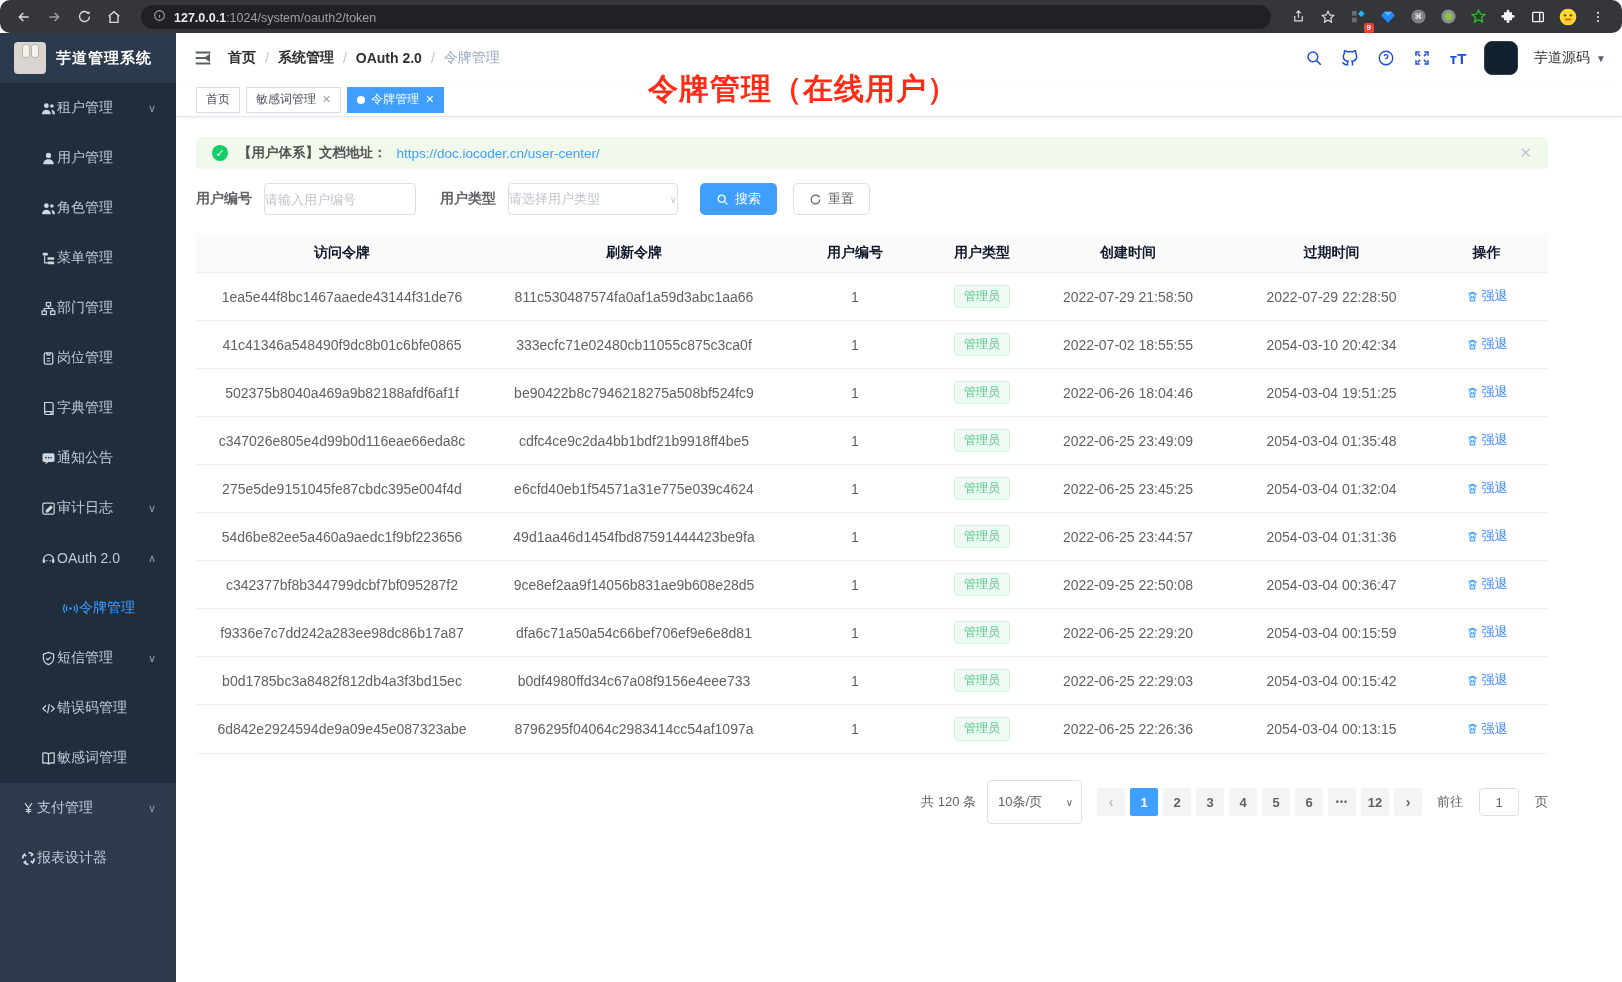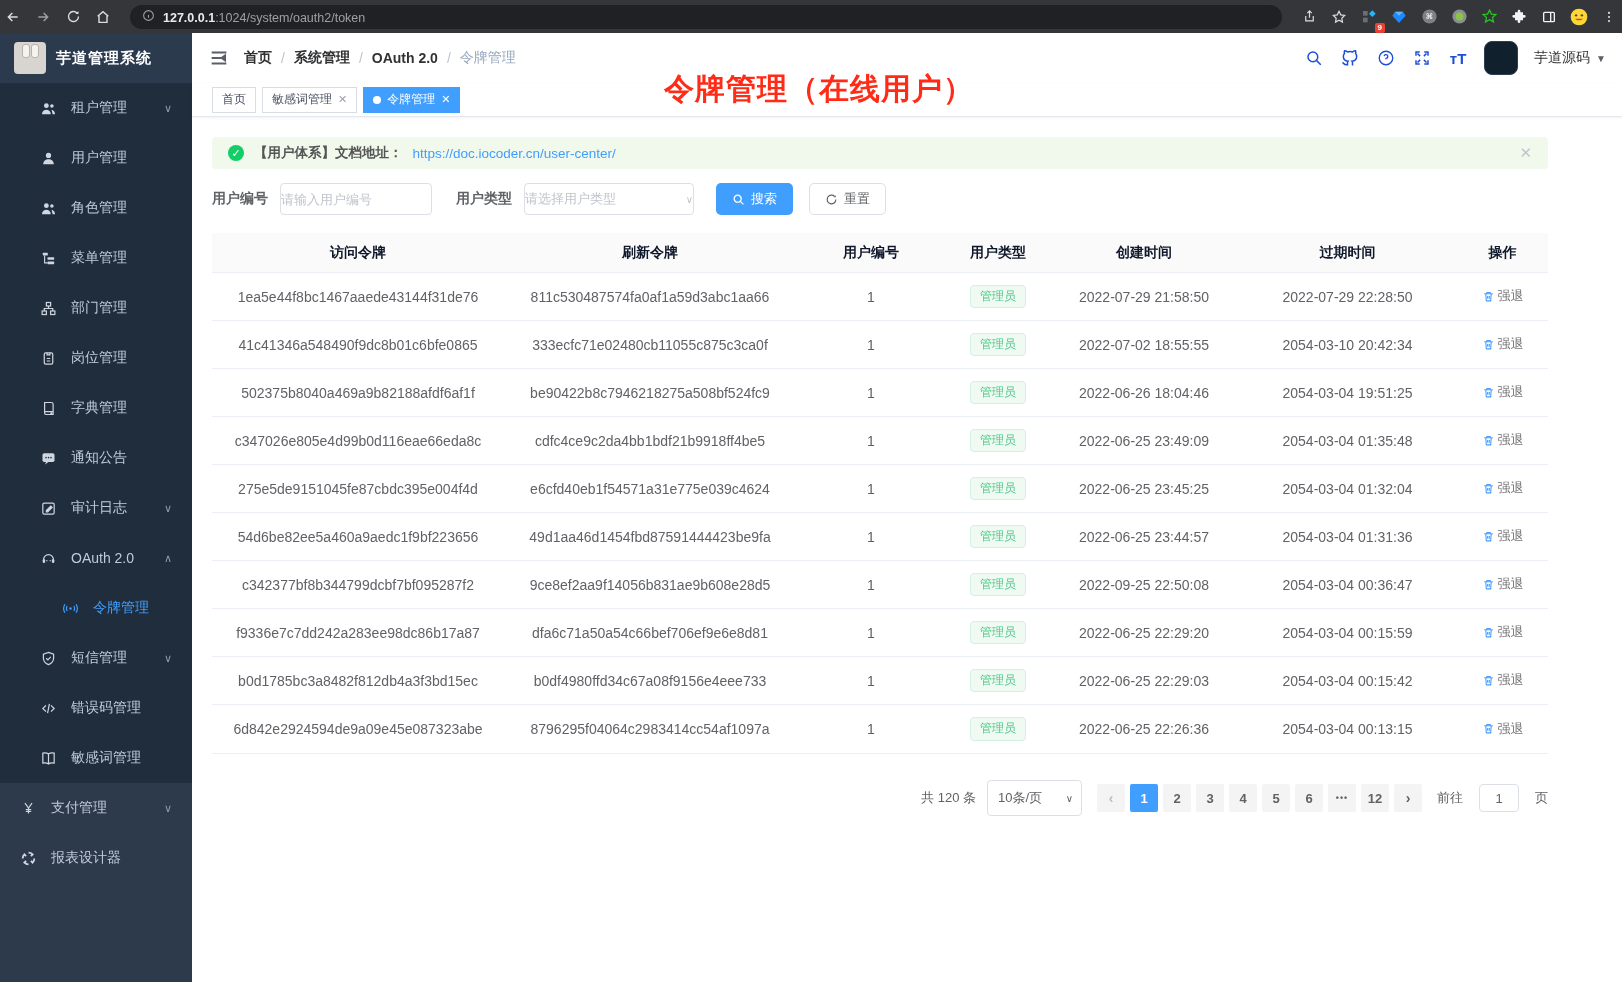--- a/index.html
+++ b/index.html
@@ -1,37 +1,37 @@
 <!DOCTYPE html>
 <html><head>
 <meta charset="utf-8">
 <style>
   * { margin:0; padding:0; box-sizing:border-box; }
   html,body { width:1622px; height:982px; overflow:hidden; font-family:"Liberation Sans","DejaVu Sans",sans-serif; background:#fff; }
 
   
-  .browser-bar { height:33px; background:#35363a; display:flex; align-items:center; padding:0 0; gap:4px; }
+  .browser-bar { height:33px; background:#35363a; display:flex; align-items:center; padding:0 11px; gap:4px;border-radius:10px; }
   .bicon { width:26px; height:26px; border-radius:50%; display:flex; align-items:center; justify-content:center; color:#dadce0; font-size:15px; flex:0 0 auto; cursor:pointer; }
   .bicon svg { display:block; }
   .url-pill { flex:1; height:24px; margin:0 10px; background:#202124; border-radius:12px; display:flex; align-items:center; padding:0 12px; gap:8px; min-width:0; }
   .url-host { color:#e8eaed; font-size:12.5px; font-weight:700; }
   .url-rest { color:#9aa0a6; font-size:12.5px; }
   .ext-wrap { position:relative; }
   .ext-badge { position:absolute; right:-3px; bottom:-3px; background:#e94235; color:#fff; font-size:8px; font-weight:700; border-radius:2px; padding:1px 3px; line-height:1; }
 
   
   .app { display:flex; height:949px; }
-  .sidebar { width:192px; background:#1f2d3d; color:#bfcbd9; flex:0 0 auto; display:flex; flex-direction:column; }
+  .sidebar { width:176px; background:#1f2d3d; color:#bfcbd9; flex:0 0 auto; display:flex; flex-direction:column; }
   .logo-row { height:50px; background:#2b3a4d; display:flex; align-items:center; padding:0 14px; gap:10px; }
   .logo-avatar { width:32px; height:32px; border-radius:4px; background:#d8d4cf; position:relative; overflow:hidden; flex:0 0 auto; }
   .logo-avatar::before, .logo-avatar::after { content:""; position:absolute; top:2px; width:6px; height:12px; border-radius:3px; background:#f6f3ef; border:1px solid #b9b2aa; }
   .logo-avatar::before { left:8px; } .logo-avatar::after { left:17px; }
   .logo-title { color:#fff; font-size:15px; font-weight:700; letter-spacing:1px; white-space:nowrap; }
   .side-menu { flex:1; overflow:hidden; }
-  .side-item { height:50px; display:flex; align-items:center; gap:14px; padding-left:40px; font-size:14px; cursor:pointer;justify-content:space-between; }
+  .side-item { height:50px; display:flex; align-items:center; padding-left:40px; font-size:14px; cursor:pointer;justify-content:space-between; }
   .side-item .mi { width:17px; height:17px; display:flex; align-items:center; justify-content:center; color:#cfd6e0; }
   .side-item .lbl { flex:1; white-space:nowrap; }
   .side-item .arrow { margin-right:20px; color:#8f9bab; font-size:11px; }
   .side-item.indent2 { padding-left:62px; }
   .side-item.group2 { padding-left:20px; background:#2d3a4b; }
   .side-group2-bg { background:#2d3a4b; flex:1; }
   .side-item.active, .side-item.active .mi { color:#409eff; }
 
   
   .main { flex:1; display:flex; flex-direction:column; position:relative; background:#fff; min-width:0; }
@@ -74,26 +74,26 @@
   .btn-primary { background:#409eff; color:#fff; }
   .btn-plain { background:#fff; color:#606266; border-color:#dcdfe6; margin-left:6px; }
 
   .table { margin-top:18px; font-size:14px; border-bottom:1px solid #ebeef5; }
   .t-head, .t-row { display:grid; grid-template-columns:292px 292px 150px 104px 188px 219px 91px; align-items:center; }
   .t-head { height:40px; background:#fafafa; color:#0f172a; font-weight:700; border-bottom:1px solid #ebeef5; }
   .t-head > div, .t-row > div { text-align:center; overflow:hidden; white-space:nowrap; }
   .t-row { height:48px; color:#606266; border-bottom:1px solid #ebeef5; }
   .t-row:last-child { border-bottom:none; }
   .tag-green { display:inline-block; background:#effaf3; border:1px solid #d3f1de; color:#53c88a; font-size:12px; border-radius:4px; padding:3px 9px; line-height:1.3; }
-  .op-link { color:#737373; display:inline-flex; align-items:center; gap:3px; font-size:13px; cursor:pointer; }
+  .op-link { color:#3b82f6; display:inline-flex; align-items:center; gap:3px; font-size:13px; cursor:pointer; }
   .op-link svg { display:block; }
 
   .pager { display:flex; align-items:center; justify-content:flex-end; margin-top:26px; gap:5px; font-size:13px; color:#606266; }
   .pg-total { font-weight:400; margin-right:6px;margin-left:23px; }
-  .pg-size { width:95px; height:36px; border:1px solid #dcdfe6; border-radius:4px; display:flex; align-items:center; justify-content:space-between; padding:0 8px 0 10px; color:#606266; cursor:pointer; margin-right:10px; }
+  .pg-size { width:95px; height:44px; border:1px solid #dcdfe6; border-radius:4px; display:flex; align-items:center; justify-content:space-between; padding:0 8px 0 10px; color:#606266; cursor:pointer; margin-right:10px; }
   .pg-btn { min-width:28px; height:28px; border-radius:2px; background:#f4f4f5; color:#606266; font-weight:700; display:flex; align-items:center; justify-content:center; cursor:pointer; padding:0 4px; }
   .pg-btn.activepg { background:#409eff; color:#fff; }
   .pg-btn.navpg { color:#b9bdc4; font-size:14px; }
   .pg-goto { display:flex; align-items:center; gap:16px; margin-left:10px; }
   .pg-goto input { width:40px; height:28px; border:1px solid #dcdfe6; border-radius:4px; text-align:center; font-size:13px; color:#606266; font-family:inherit; }
 </style>
 </head>
 <body>
 
 <div class="browser-bar">

